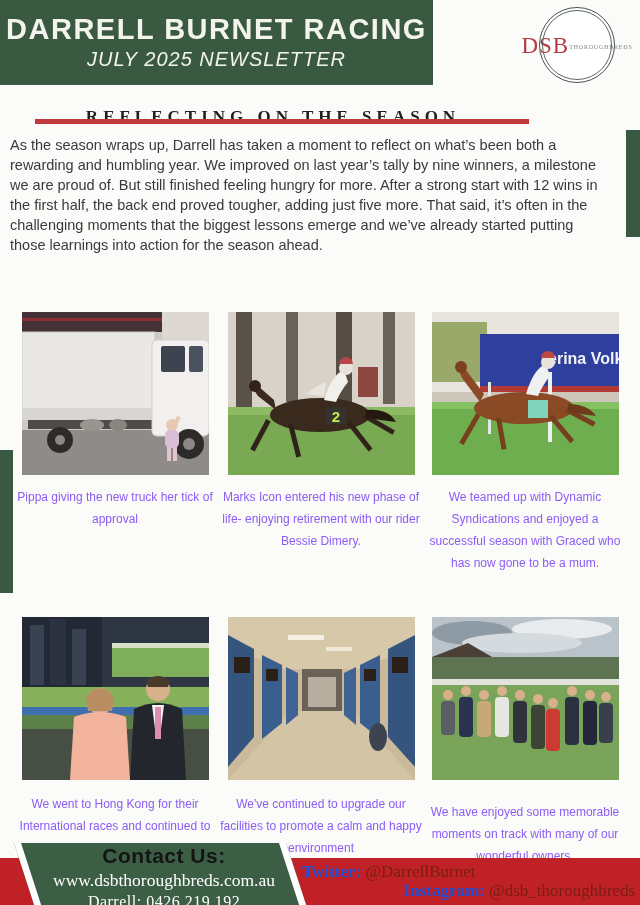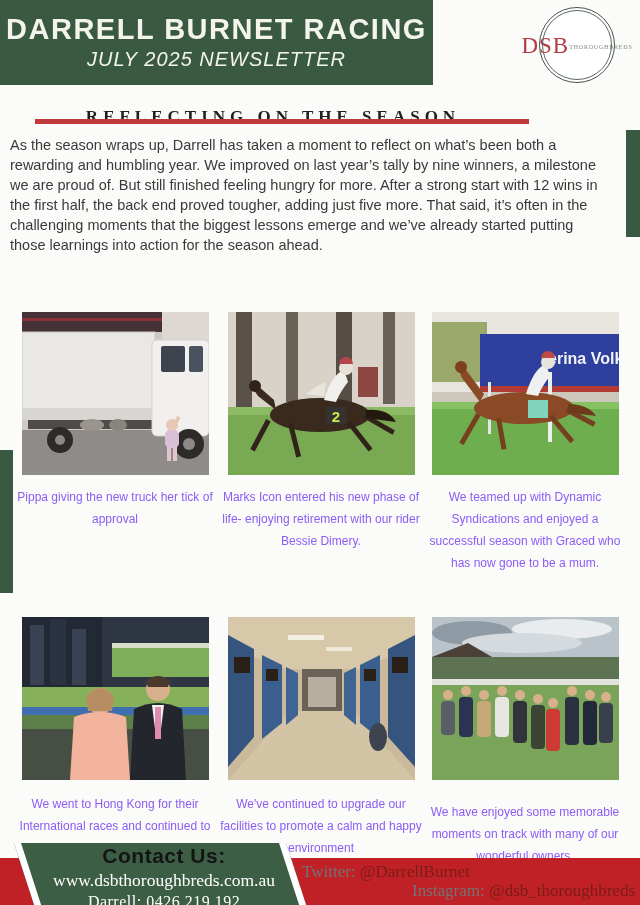--- a/index.html
+++ b/index.html
@@ -92,21 +92,21 @@
   .contact-heading { font-size:21px; font-weight:bold; color:#141414; letter-spacing:0.5px; }
   .contact-website {
     font-family:"Liberation Serif", serif; font-size:17.5px; color:#ffffff; margin-top:2px;
   }
   .contact-phone {
     font-family:"Liberation Serif", serif; font-size:16px; color:#ffffff; margin-top:2px; letter-spacing:0.5px;
   }
   .social-line {
     position:absolute; z-index:3; font-family:"Liberation Serif", serif; font-size:17px; white-space:nowrap;
   }
-  .social-line .lbl { font-weight:normal; color:#737373; }
+  .social-line .lbl { font-weight:bold; color:#1d4ed8; }
   .social-line .hdl { color:#7a1d12; }
   .social-1 { left:302px; top:862px; }
   .social-2 { right:5px;  top:881px; text-align:right; }
 </style>
 </head>
 <body>
 
 <div class="page">
 
   <header class="banner">

